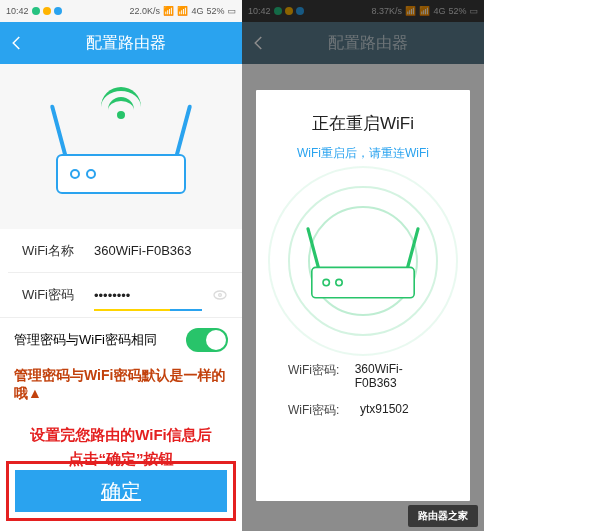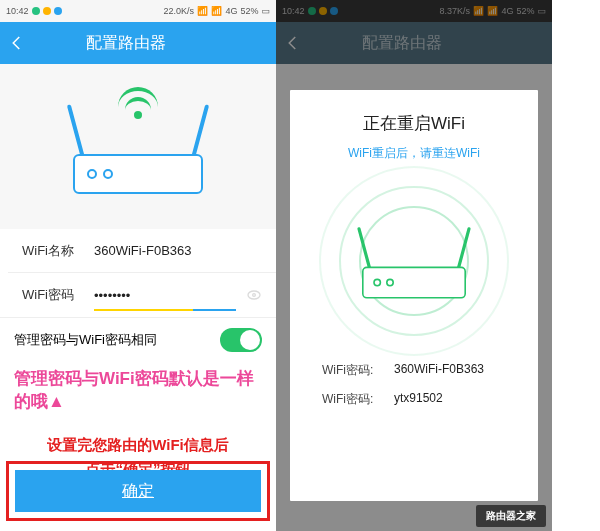--- a/index.html
+++ b/index.html
@@ -1,17 +1,17 @@
 <!DOCTYPE html>
 <html><head>
 <meta charset="utf-8">
 <style>
   * { box-sizing: border-box; margin: 0; padding: 0; }
   body { font-family: -apple-system, "Helvetica Neue", Arial, sans-serif; background:#fff; }
-  .wrap { display:flex; width:552px; height:531px; position:relative; }
+  .wrap { display:flex; width:484px; height:531px; position:relative; }
   .phone { width:300px; height:531px; position:relative; overflow:hidden; }
   .statusbar { height:22px; display:flex; align-items:center; justify-content:space-between; padding:0 6px; font-size:9px; color:#555; background:#f6f6f6; }
   .statusbar .left, .statusbar .right { display:flex; align-items:center; gap:3px; }
   .sb-r .statusbar { background:#3a3a3a; color:#ccc; }
   .dot { width:8px; height:8px; border-radius:50%; display:inline-block; }
   .dot.g{background:#26c281;} .dot.o{background:#ffb400;} .dot.b{background:#2aa3ef;}
   .titlebar { height:42px; background:#2aa3ef; display:flex; align-items:center; padding:0 8px; color:#fff; font-size:16px; }
   .titlebar.dim { background:#5a7a8a; color:#c8d4da; }
   .back { width:18px; height:18px; margin-right:60px; }
   .back svg{stroke:#fff; stroke-width:2; fill:none;}
@@ -36,25 +36,25 @@
   .arcs .a3{width:190px;height:190px;opacity:.1;}
   .field { display:flex; align-items:center; height:44px; padding:0 14px; border-bottom:1px solid #eee; font-size:13px; background:#fff;margin-left:8px; }
   .field .lbl{width:72px; color:#333;}
   .field .val{flex:1;color:#222;}
   .field.pw{border-bottom:none; position:relative;}
   .pw-underline{position:absolute;left:86px;right:40px;bottom:6px;height:2px;background:linear-gradient(90deg,#ffd400 0%,#ffd400 70%,#2aa3ef 70%);}
   .eye{width:16px;height:16px;opacity:.3;}
   .srow{display:flex;align-items:center;justify-content:space-between;height:44px;padding:0 14px;border-top:1px solid #eee;font-size:13px;background:#fff;}
   .toggle{width:42px;height:24px;background:#28c46a;border-radius:12px;position:relative;}
   .toggle::after{content:"";position:absolute;right:2px;top:2px;width:20px;height:20px;background:#fff;border-radius:50%;}
-  .note1{color:#ec4899;font-size:17px;font-weight:bold;padding:6px 14px;background:#fff;}
+  .note1{color:#c2410c;font-size:14px;font-weight:bold;padding:6px 14px;background:#fff;}
   .note2{color:#e42020;font-size:15px;font-weight:bold;text-align:center;padding:14px 20px 4px;line-height:1.6;background:#fff;}
   .arrows{text-align:center;color:#e42020;font-size:14px;letter-spacing:18px;padding-bottom:4px;background:#fff;}
   .confirm-wrap{position:absolute;left:6px;right:6px;bottom:10px;border:3px solid #e42020;padding:6px;}
-  .confirm-btn{height:42px;background:#2aa3ef;color:#fff;display:flex;align-items:center;justify-content:center;font-size:16px;text-decoration:underline;}
+  .confirm-btn{height:42px;background:#2aa3ef;color:#fff;display:flex;align-items:center;justify-content:center;font-size:20px;text-decoration:underline;}
   
   .overlay{position:absolute;inset:0;background:rgba(0,0,0,.45);}
   .modal{position:absolute;left:14px;right:14px;top:90px;bottom:30px;background:#fff;border-radius:1px;padding:22px 16px;display:flex;flex-direction:column;align-items:center;}
   .modal h2{font-size:17px;color:#222;margin-bottom:10px;font-weight:normal;}
   .modal .sub{font-size:12px;color:#2aa3ef;margin-bottom:14px;}
   .modal .ill{position:relative;width:200px;height:170px;display:flex;align-items:center;justify-content:center;margin-bottom:10px;}
   .vals{width:100%;font-size:12px;color:#444;}
   .vrow{display:flex;padding:6px 16px;}
   .vrow .l{width:72px;} .vrow .v{color:#222;}
   .watermark{position:absolute;right:6px;bottom:4px;background:rgba(0,0,0,.6);color:#fff;font-size:10px;padding:4px 10px;border-radius:2px;font-weight:bold;}

